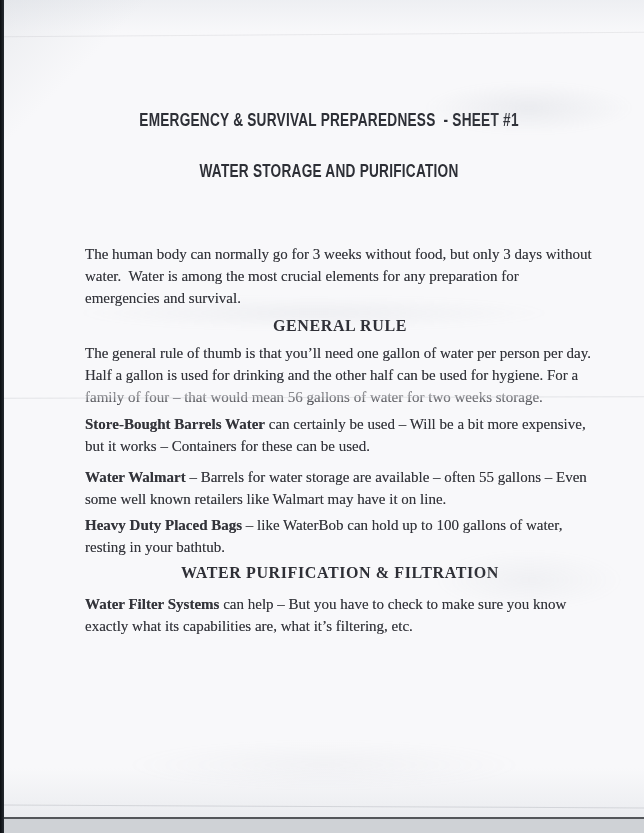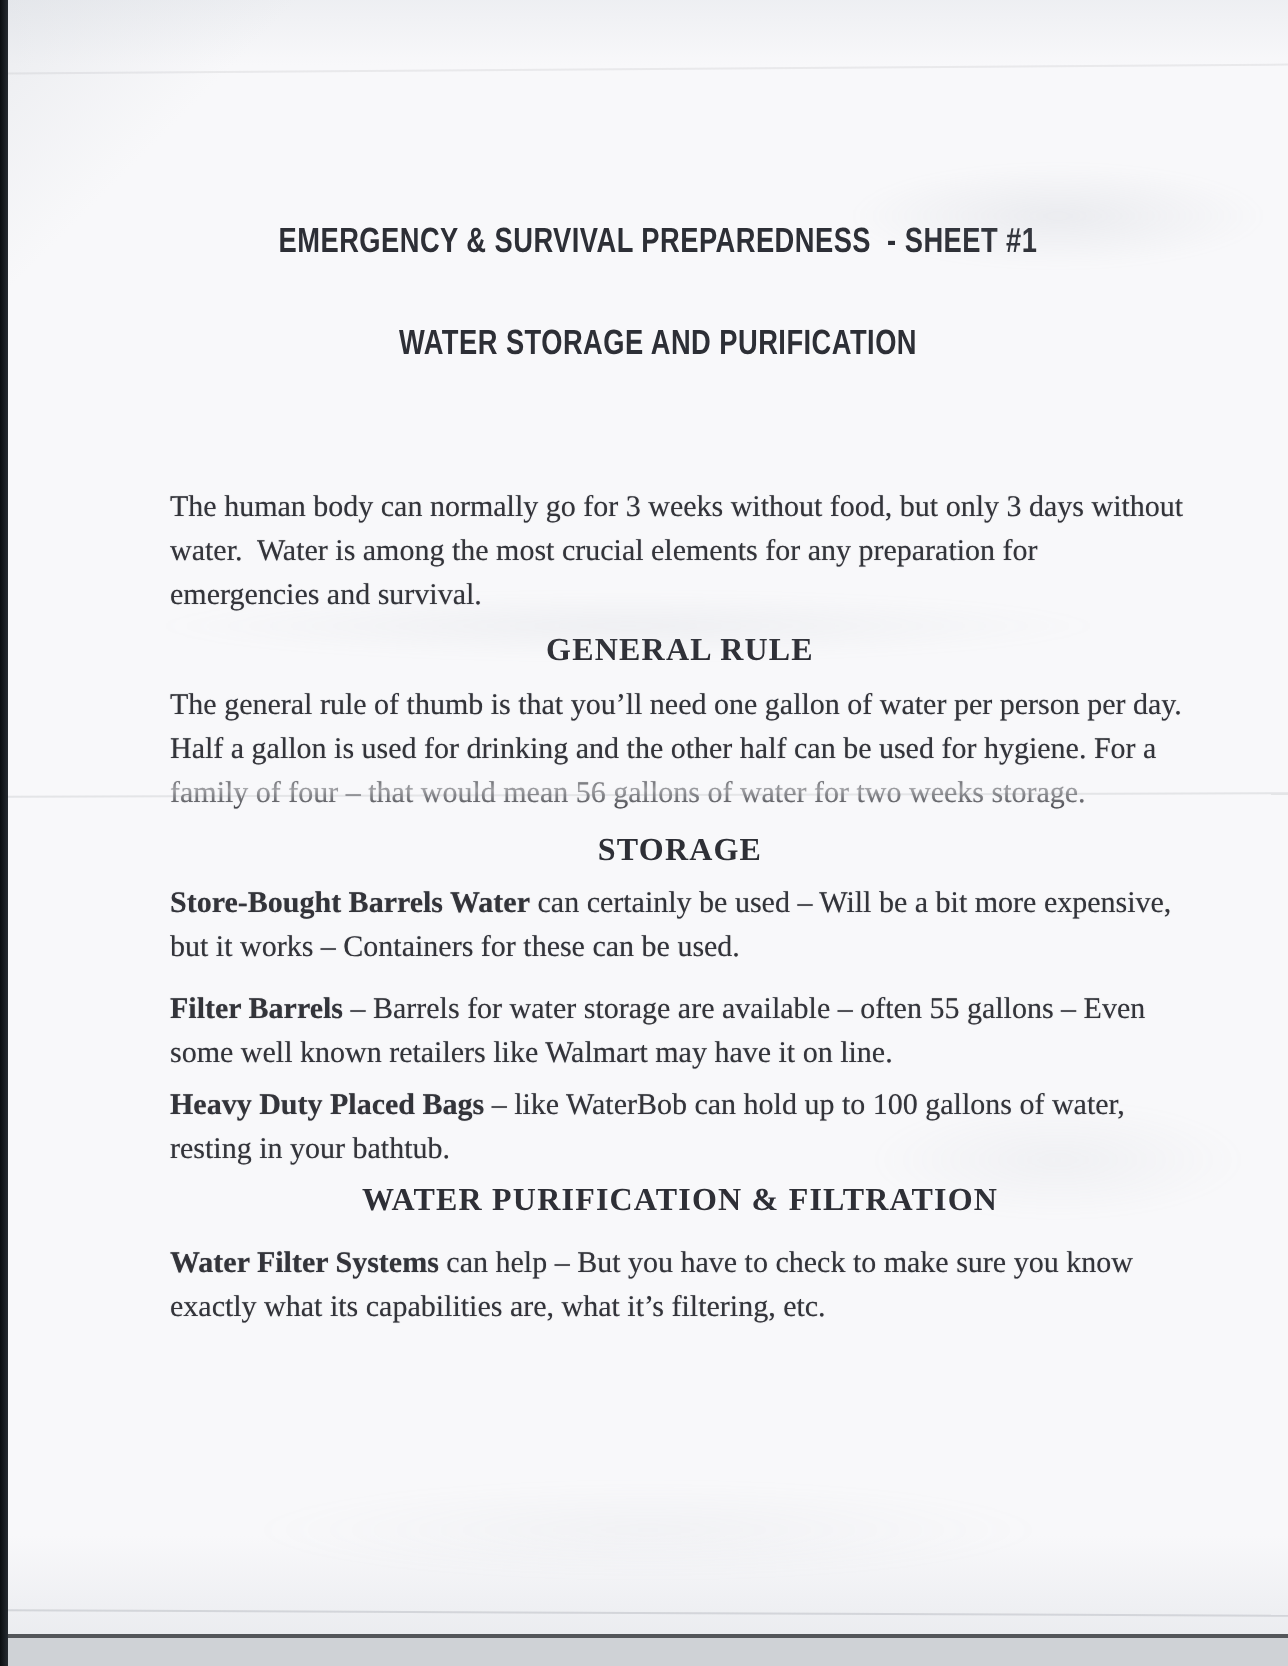--- a/index.html
+++ b/index.html
@@ -106,26 +106,25 @@
         <div>EMERGENCY &amp; SURVIVAL PREPAREDNESS  - SHEET #1</div>
         <div>WATER STORAGE AND PURIFICATION</div>
       </div>
 
       <p class="body" style="margin-top:29px">The human body can normally go for 3 weeks without food, but only 3 days without water.  Water is among the most crucial elements for any preparation for emergencies and survival.</p>
 
       <h2 class="heading" style="margin-top:7px">GENERAL RULE</h2>
 
       <p class="body" style="margin-top:6px">The general rule of thumb is that you’ll need one gallon of water per person per day. Half a gallon is used for drinking and the other half can be used for hygiene. For a family of four – that would mean 56 gallons of water for two weeks storage.</p>
 
-      <h2 class="heading" style="margin-top:8px">STORAGE</h2>
 
 
       <p class="body" style="margin-top:5px"><span class="b">Store-Bought Barrels Water</span><span> can certainly be used – Will be a bit more expensive, but it works – Containers for these can be used.</span></p>
 
-      <p class="body" style="margin-top:9px"><span class="b">Filter Barrels</span><span> – Barrels for water storage are available – often 55 gallons – Even some well known retailers like Walmart may have it on line.</span></p>
+      <p class="body" style="margin-top:9px"><span class="b">Water Walmart</span><span> – Barrels for water storage are available – often 55 gallons – Even some well known retailers like Walmart may have it on line.</span></p>
 
       <p class="body" style="margin-top:4px"><span class="b">Heavy Duty Placed Bags</span><span> – like WaterBob can hold up to 100 gallons of water, resting in your bathtub.</span></p>
 
 
 
       <h2 class="heading" style="margin-top:5px">WATER PURIFICATION &amp; FILTRATION</h2>
 
       <p class="body" style="margin-top:10px"><span class="b">Water Filter Systems</span><span> can help – But you have to check to make sure you know exactly what its capabilities are, what it’s filtering, etc.</span></p>
 
     </div>

